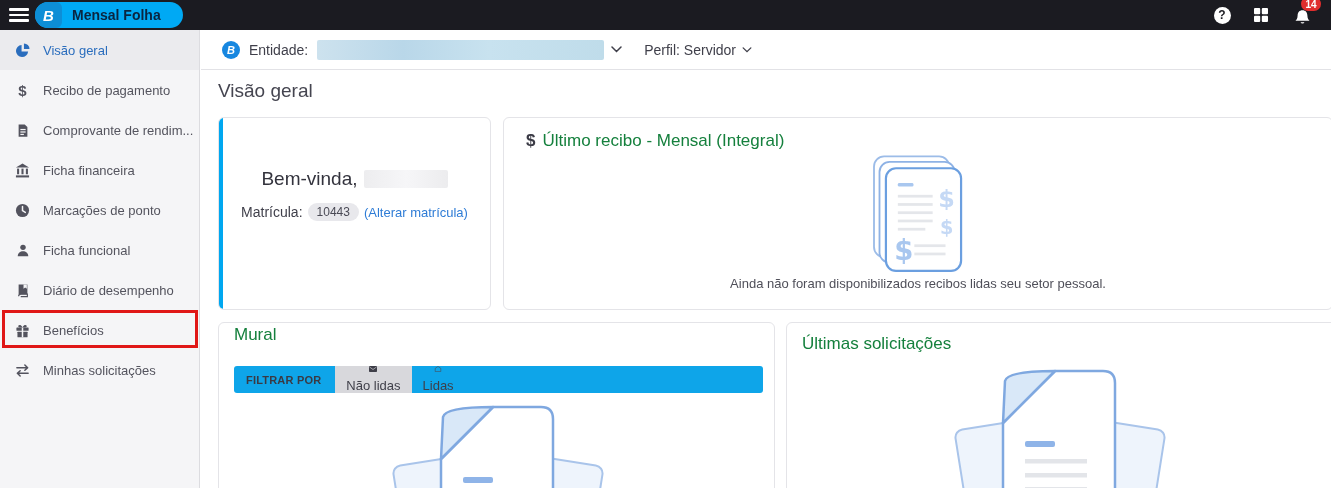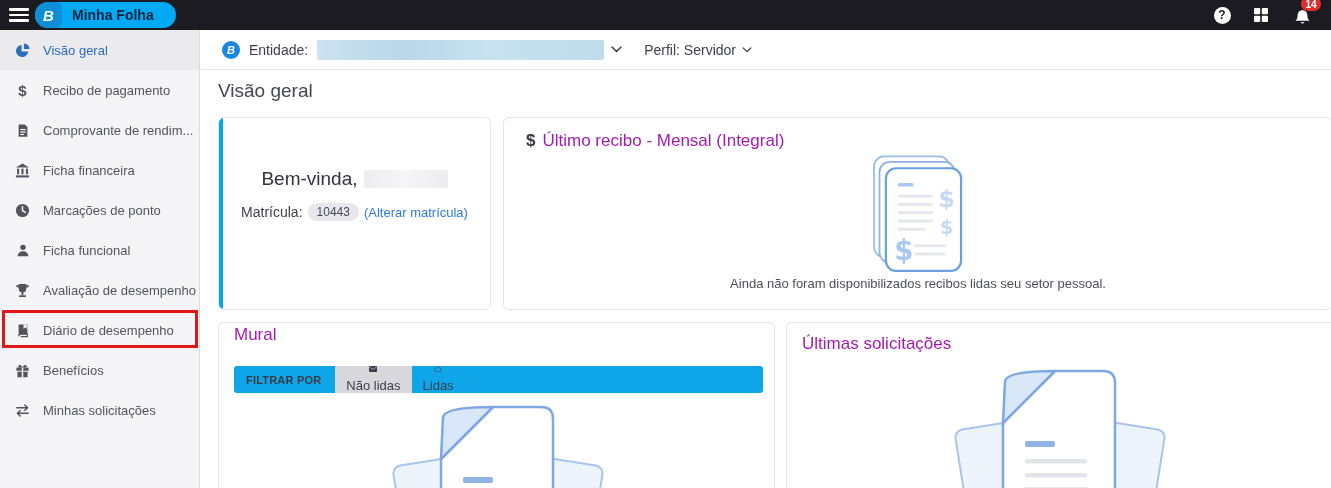--- a/index.html
+++ b/index.html
@@ -64,21 +64,21 @@
   .greeting { font-size:19px; color:#33333d; }
   .name-redacted { width:84px; height:18px; border-radius:2px;
     background:linear-gradient(90deg,#ededef,#f6f6f8 50%,#ececee); filter:blur(0.6px); }
   .matric-row { margin-top:13px; font-size:14px; color:#3f3f4a; display:flex; align-items:center;
     justify-content:center; gap:5px; }
   .matric-pill { background:#e8e8ec; border-radius:10px; padding:2px 9px; font-size:12px; color:#4a4a55; }
   .matric-link { color:#2e7cd6; font-size:13px; cursor:pointer; }
   .activity { margin-top:12px; font-size:12px; color:#8c8c96; }
 
   .receipt-card { left:503px; top:117px; width:830px; height:193px; }
-  .card-title { font-size:17px; color:#a21caf; }
+  .card-title { font-size:17px; color:#15803d; }
   .receipt-title { position:absolute; left:22px; top:13px; display:flex; align-items:center; gap:7px; }
   .receipt-title .dollar-glyph { font-size:17px; color:#3a3a45; }
   .receipt-illo { position:absolute; left:0; top:36px; width:828px; display:flex; justify-content:center; }
   .receipt-msg { position:absolute; left:0; top:158px; width:828px; text-align:center; font-size:13px;
     color:#4f4f59; }
 
   .mural-card { left:218px; top:322px; width:557px; height:200px; }
   .mural-title { position:absolute; left:15px; top:2px; }
   .filter-bar { position:absolute; left:15px; top:43px; width:529px; height:27px; background:#0ea5e9;
     border-radius:3px; display:flex; align-items:stretch; }
@@ -99,21 +99,21 @@
 <div id="app">
 
   <div class="topbar">
     <div class="hamburger">
       <span></span>
         <span></span>
         <span></span>
     </div>
     <div class="logo-pill">
       <div class="logo-badge">B</div>
-      <div class="logo-text">Minha Folha</div>
+      <div class="logo-text">Mensal Folha</div>
     </div>
     <div class="topbar-right">
       <div class="tb-icon">
         <div class="help-circle">?</div>
       </div>
       <div class="tb-icon">
         <svg width="16" height="16" viewBox="0 0 16 16" fill="#fff">
           <rect x="1" y="1" width="6.2" height="6.2" rx="1"></rect>
             <rect x="8.8" y="1" width="6.2" height="6.2" rx="1"></rect>
           <rect x="1" y="8.8" width="6.2" height="6.2" rx="1"></rect>
@@ -179,32 +179,20 @@
       <span>Marcações de ponto</span>
     </div>
     <div class="side-item">
       <span class="icn">
         <svg width="14" height="15" viewBox="0 0 16 16" fill="#53535e">
           <circle cx="8" cy="4.4" r="3.1"></circle>
           <path d="M2 14.5c0-3.4 2.7-5.6 6-5.6s6 2.2 6 5.6z"></path>
         </svg>
       </span>
       <span>Ficha funcional</span>
-    </div>
-    <div class="side-item">
-      <span class="icn">
-        <svg width="15" height="15" viewBox="0 0 16 16" fill="#53535e">
-          <path d="M4 1h8v5a4 4 0 0 1-8 0z"></path>
-          <path d="M1.5 2.2H4v3A2.6 2.6 0 0 1 1.5 2.2z"></path>
-          <path d="M14.5 2.2H12v3a2.6 2.6 0 0 0 2.5-3z"></path>
-          <rect x="7" y="9.6" width="2" height="3.2"></rect>
-          <rect x="4.2" y="13" width="7.6" height="2" rx="0.5"></rect>
-        </svg>
-      </span>
-      <span>Avaliação de desempenho</span>
     </div>
     <div class="side-item">
       <span class="icn">
         <svg width="14" height="15" viewBox="0 0 16 16">
           <path d="M3 1h10v11.2H5.4A2.4 2.4 0 0 0 3 14.6z" fill="#53535e"></path>
           <path d="M3 14.6a2.4 2.4 0 0 1 2.4-2.4H13v2.8H5.4" fill="none" stroke="#53535e" stroke-width="1.3"></path>
           <path d="M8.6 1v5l1.9-1.5L12.4 6V1z" fill="#f5f5f7"></path>
         </svg>
       </span>
       <span>Diário de desempenho</span>

